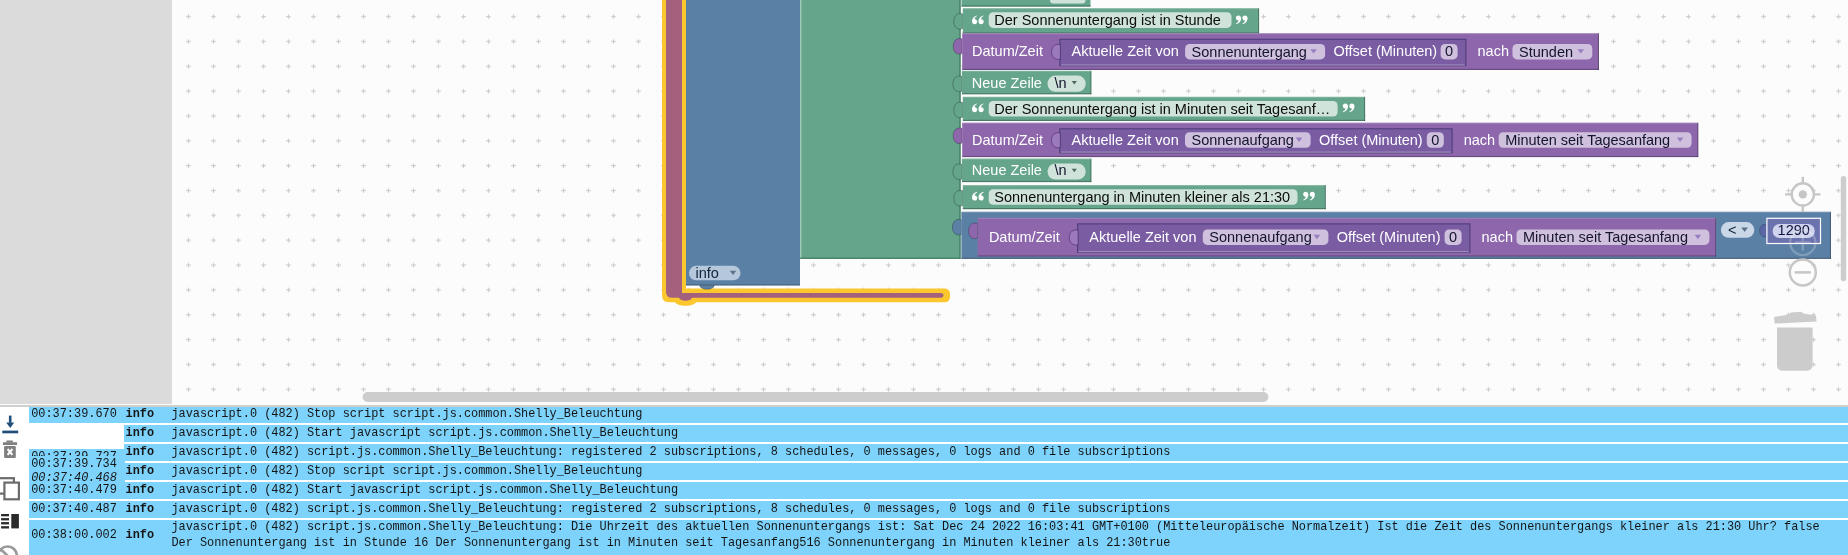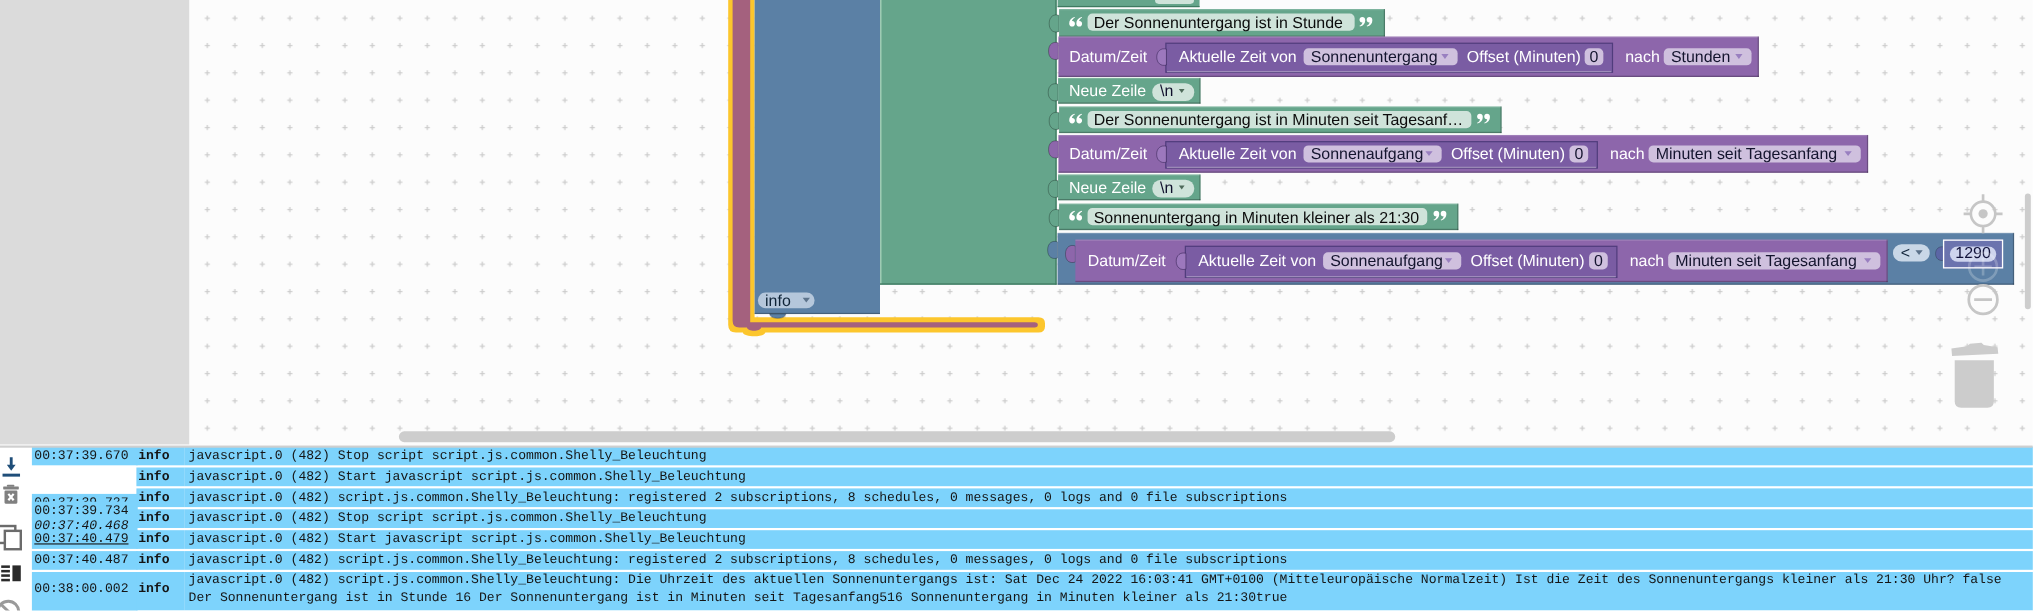--- a/index.html
+++ b/index.html
@@ -187,21 +187,21 @@
 <div class="cell" style="left:168.4px;top:405.5px;width:1679.6px;padding-left:3px;">javascript.0 (482) Stop script script.js.common.Shelly_Beleuchtung</div>
 <div class="cell" style="left:28.5px;top:424.6px;width:93.5px;padding-left:2.7px;margin-top:24px;">00:37:39.727</div>
 <div class="cell" style="left:123.8px;top:424.6px;width:42.8px;padding-left:1.8px;font-weight:bold;">info</div>
 <div class="cell" style="left:168.4px;top:424.6px;width:1679.6px;padding-left:3px;">javascript.0 (482) Start javascript script.js.common.Shelly_Beleuchtung</div>
 <div class="cell" style="left:28.5px;top:443.7px;width:93.5px;padding-left:2.7px;margin-top:12px;">00:37:39.734</div>
 <div class="cell" style="left:123.8px;top:443.7px;width:42.8px;padding-left:1.8px;font-weight:bold;">info</div>
 <div class="cell" style="left:168.4px;top:443.7px;width:1679.6px;padding-left:3px;">javascript.0 (482) script.js.common.Shelly_Beleuchtung: registered 2 subscriptions, 8 schedules, 0 messages, 0 logs and 0 file subscriptions</div>
 <div class="cell" style="left:28.5px;top:470px;width:93.5px;padding-left:2.7px;font-style:italic;">00:37:40.468</div>
 <div class="cell" style="left:123.8px;top:462.8px;width:42.8px;padding-left:1.8px;font-weight:bold;">info</div>
 <div class="cell" style="left:168.4px;top:462.8px;width:1679.6px;padding-left:3px;">javascript.0 (482) Stop script script.js.common.Shelly_Beleuchtung</div>
-<div class="cell" style="left:28.5px;top:481.9px;width:93.5px;padding-left:2.7px;text-decoration:underline;">00:37:40.479</div>
+<div class="cell" style="left:28.5px;top:481.9px;width:93.5px;padding-left:2.7px;">00:37:40.479</div>
 <div class="cell" style="left:123.8px;top:481.9px;width:42.8px;padding-left:1.8px;font-weight:bold;">info</div>
 <div class="cell" style="left:168.4px;top:481.9px;width:1679.6px;padding-left:3px;">javascript.0 (482) Start javascript script.js.common.Shelly_Beleuchtung</div>
 <div class="cell" style="left:28.5px;top:501.0px;width:93.5px;padding-left:2.7px;">00:37:40.487</div>
 <div class="cell" style="left:123.8px;top:501.0px;width:42.8px;padding-left:1.8px;font-weight:bold;">info</div>
 <div class="cell" style="left:168.4px;top:501.0px;width:1679.6px;padding-left:3px;">javascript.0 (482) script.js.common.Shelly_Beleuchtung: registered 2 subscriptions, 8 schedules, 0 messages, 0 logs and 0 file subscriptions</div>
 <div class="cell" style="left:28.5px;top:520.1px;width:93.5px;padding-left:2.7px;height:52px;"><span style="position:relative;top:6.5px">00:38:00.002</span></div>
 <div class="cell" style="left:123.8px;top:520.1px;width:42.8px;padding-left:1.8px;font-weight:bold;height:34.89999999999998px;"><span style="position:relative;top:6.5px">info</span></div>
 <div class="cell" style="left:168.4px;top:520.1px;width:1679.6px;padding-left:3px;height:34.89999999999998px;line-height:15.6px;">javascript.0 (482) script.js.common.Shelly_Beleuchtung: Die Uhrzeit des aktuellen Sonnenuntergangs ist: Sat Dec 24 2022 16:03:41 GMT+0100 (Mitteleuropäische Normalzeit) Ist die Zeit des Sonnenuntergangs kleiner als 21:30 Uhr? false
 Der Sonnenuntergang ist in Stunde 16 Der Sonnenuntergang ist in Minuten seit Tagesanfang516 Sonnenuntergang in Minuten kleiner als 21:30true</div>
 <div style="position:absolute;left:0;top:404.6px;width:1848px;height:2px;background:#cfcfcf"></div>

